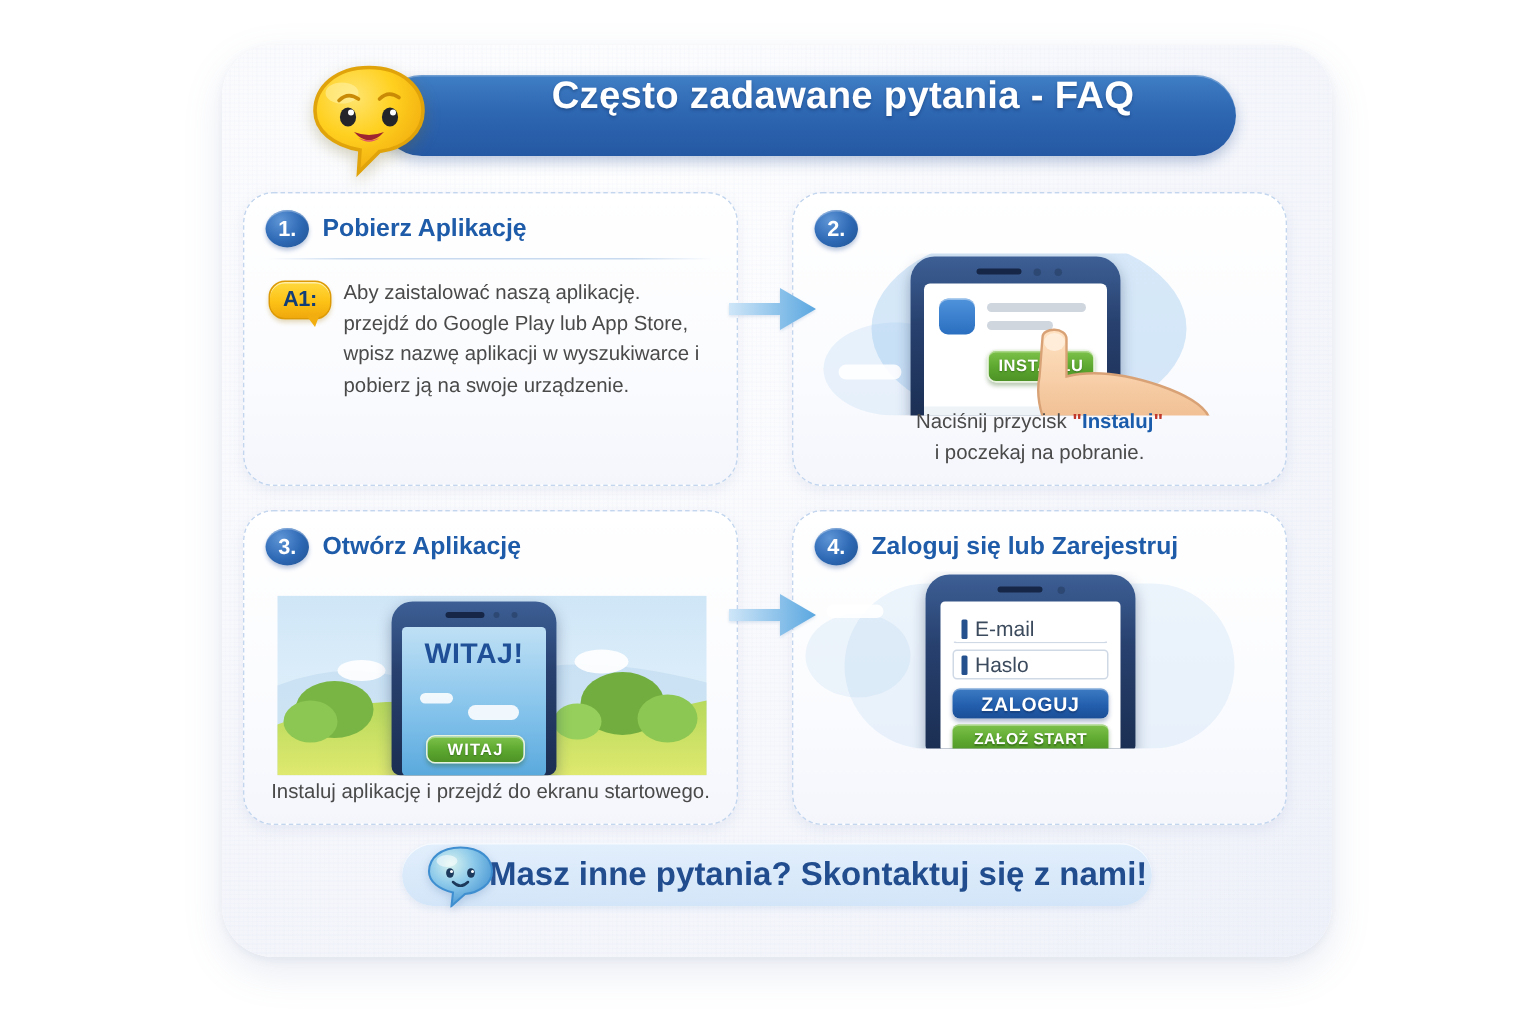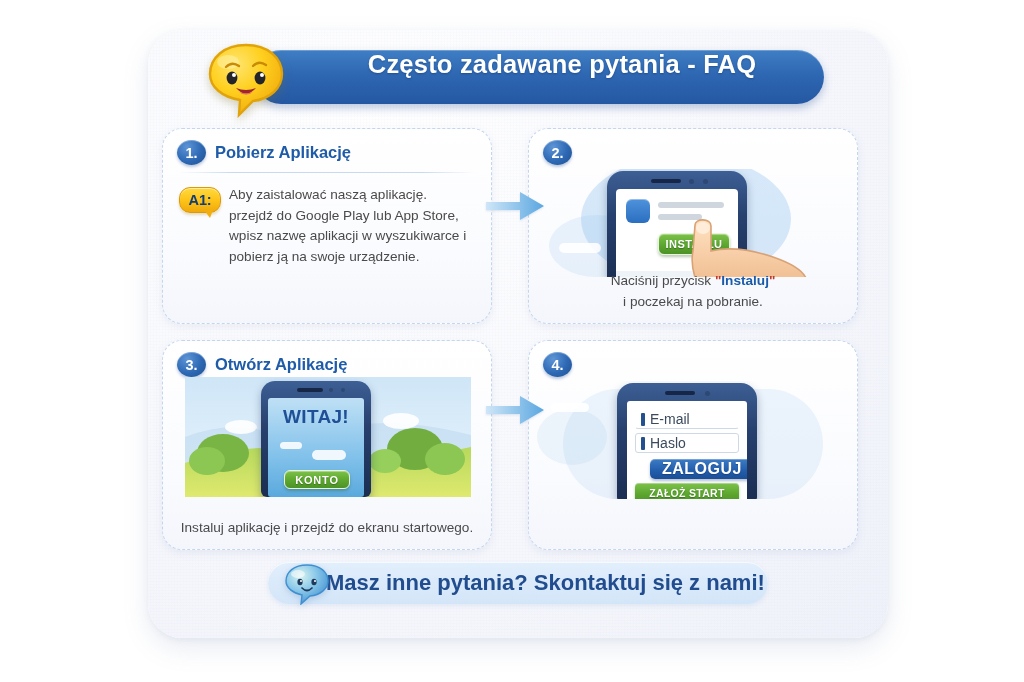--- a/index.html
+++ b/index.html
@@ -157,21 +157,21 @@
   .caption b { color: #1a5cab; }
   .quote { color: #c0392b; font-weight: bold; }
 
   
   .stage {
     position: absolute;
     left: 0; right: 0;
     overflow: hidden;
   }
   #stage-2 { top: 40px; height: 108px; }
-  #stage-3 { top: 36px; height: 120px; }
+  #stage-3 { top: 56px; height: 120px; }
   #stage-4 { top: 40px; height: 118px; }
 
   .sky-blob {
     position:absolute; border-radius:50%;
     background: rgba(150,198,238,0.38);
   }
   .cloud {
     position:absolute;
     background: rgba(255,255,255,0.88);
     border-radius: 20px;
@@ -385,52 +385,53 @@
 
     <div class="phone" style="left:98px;top:4px;width:110px;height:116px;border-radius:14px 14px 6px 6px;">
       <div class="notch-bar" style="left:36px;top:7px;width:26px;height:4px;"></div>
       <div class="notch-dot" style="left:68px;top:7px;width:4px;height:4px;"></div>
       <div class="notch-dot" style="left:80px;top:7px;width:4px;height:4px;"></div>
       <div class="screen" style="left:7px;top:17px;width:96px;height:99px;border-radius:3px;background:linear-gradient(180deg,#bfe0f5 0%,#7fc0ea 62%,#5aa9dd 100%);">
         <div style="position:absolute;left:0;top:8px;width:100%;text-align:center;color:#1f4f96;font-size:19px;font-weight:bold;letter-spacing:.3px;">WITAJ!</div>
         <div class="cloud" style="left:12px;top:44px;width:22px;height:7px;"></div>
         <div class="cloud" style="left:44px;top:52px;width:34px;height:10px;"></div>
         <div class="btn-green" style="position:absolute;left:16px;top:72px;width:66px;height:19px;font-size:11px;letter-spacing:.8px;">
-          <span>KONTO</span>
+          <span>WITAJ</span>
         </div>
       </div>
     </div>
   </div>
 
   <div class="caption">Instaluj aplikację i przejdź do ekranu startowego.</div>
 </div>
 
 <div class="card" id="card-4">
   <div class="card-head">
     <div class="step-badge">4.</div>
+    <div class="card-title">Zaloguj się lub Zarejestruj</div>
   </div>
 
   <div class="stage" id="stage-4">
     <div class="sky-blob" style="left:34px;top:8px;width:260px;height:110px;border-radius:60px;opacity:.45;"></div>
     <div class="sky-blob" style="left:8px;top:28px;width:70px;height:56px;opacity:.4;"></div>
     <div class="cloud" style="left:22px;top:22px;width:38px;height:9px;"></div>
 
     <div class="phone" style="left:88px;top:2px;width:140px;height:118px;border-radius:16px 16px 4px 4px;">
       <div class="notch-bar" style="left:48px;top:8px;width:30px;height:4px;"></div>
       <div class="notch-dot" style="left:88px;top:8px;width:5px;height:5px;"></div>
       <div class="screen" style="left:10px;top:18px;width:120px;height:100px;border-radius:3px;">
         <div class="field" style="left:8px;top:8px;width:104px;height:20px;border-color:transparent;border-bottom-color:#cfd9e6;">
           <div class="caret"></div>
           <div class="field-label">E-mail</div>
         </div>
         <div class="field" style="left:8px;top:32px;width:104px;height:20px;">
           <div class="caret"></div>
           <div class="field-label">Haslo</div>
         </div>
-        <div class="btn-blue" style="position:absolute;left:8px;top:58px;width:104px;height:20px;font-size:16px;letter-spacing:.5px;margin-left:15px;">
+        <div class="btn-blue" style="position:absolute;left:8px;top:58px;width:104px;height:20px;font-size:13px;letter-spacing:.5px;">
           <span>ZALOGUJ</span>
         </div>
         <div class="btn-green" style="position:absolute;left:8px;top:82px;width:104px;height:20px;font-size:10.5px;letter-spacing:.3px;border:none;border-radius:4px;">
           <span>ZAŁOŻ START</span>
         </div>
       </div>
     </div>
   </div>
 
 </div>

